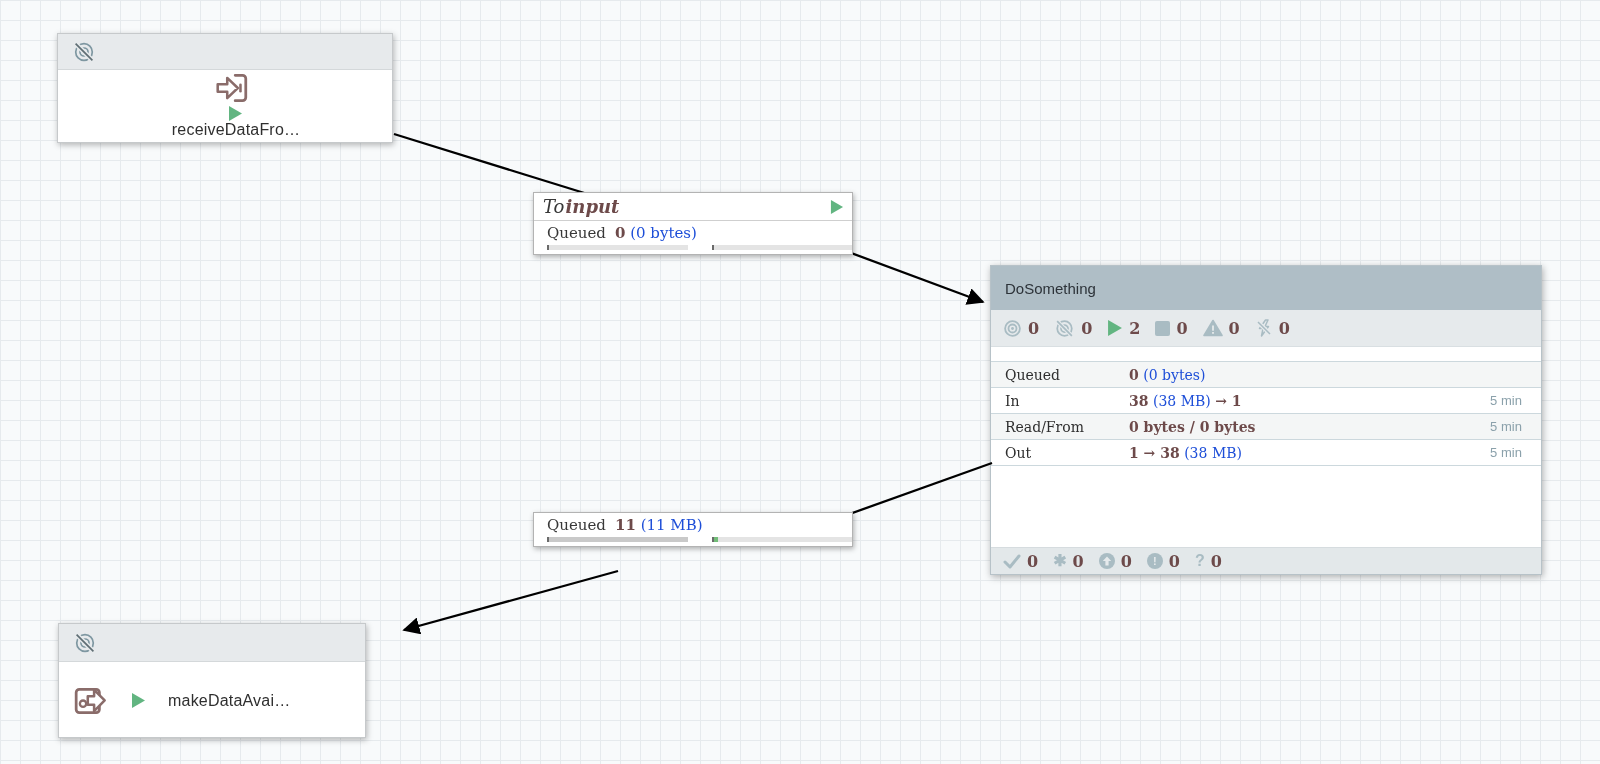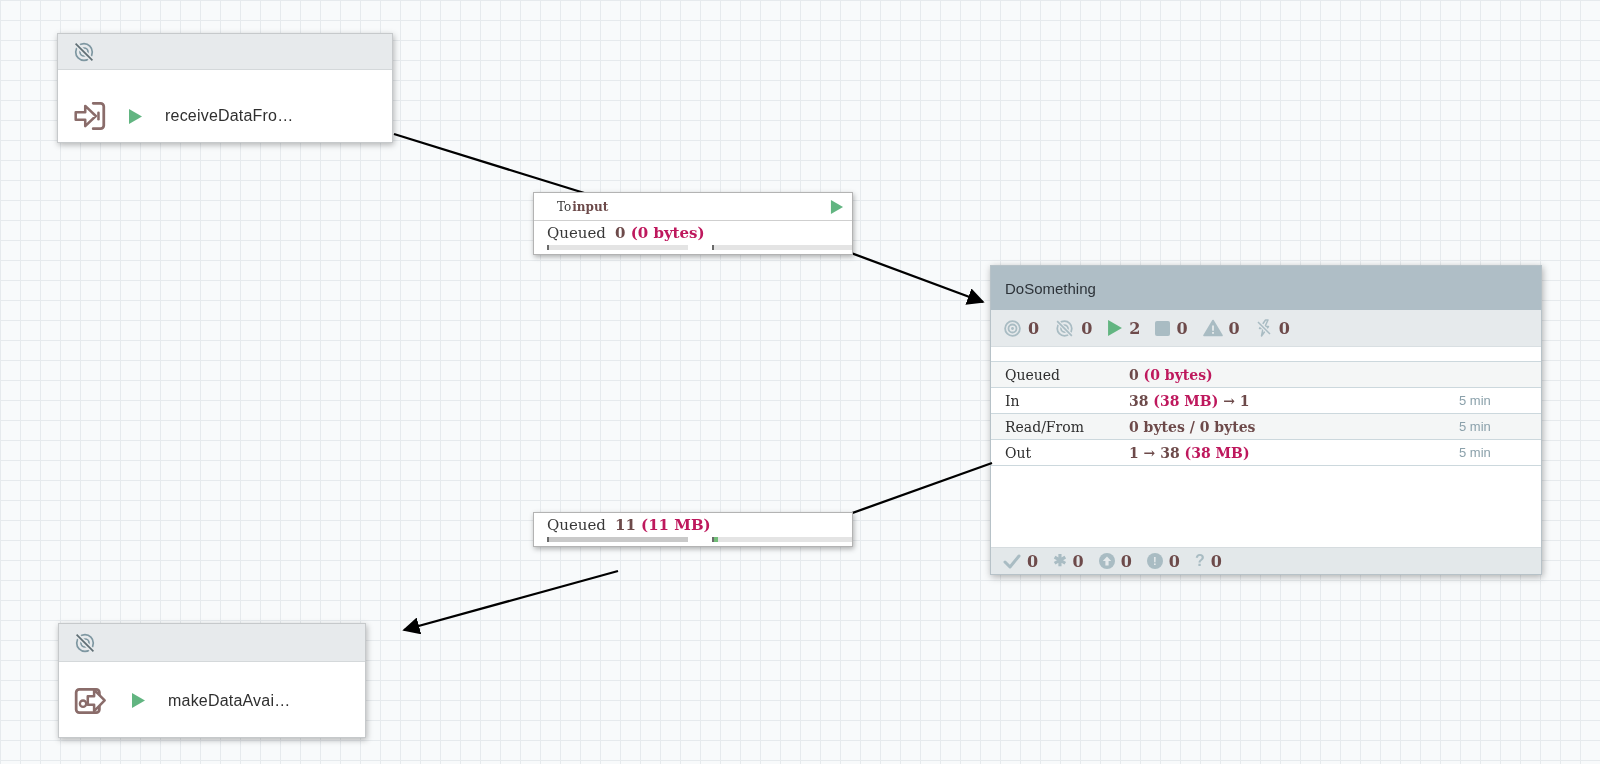--- a/index.html
+++ b/index.html
@@ -54,41 +54,41 @@
   .pg-row{
     height:25px;display:flex;align-items:center;
     font-family:"DejaVu Serif",serif;font-size:14px;
     border-top:1px solid #ccd8dd;
   }
   .pg-row:last-child{border-bottom:1px solid #ccd8dd;}
   .pg-row.odd{background:#f4f6f6;}
   .pg-row .rlabel{width:124px;padding-left:14px;color:#2e2e2e;flex:none;}
   .pg-row .rvalue{flex:1;}
   .pg-row .rtime{
-    width:70px;text-align:left;padding-right:12px;flex:none;
+    width:70px;text-align:center;flex:none;
     font-family:"Liberation Sans",sans-serif;font-size:13px;color:#8ba1ab;
   }
   .seg-b{font-weight:bold;color:#6d4a4a;}
-  .seg{color:#be185d;font-weight:bold;}
+  .seg{color:#1d4ed8;}
   .pg-footer{
     position:absolute;left:0;right:0;bottom:0;height:26px;
     background:#e3e8ea;display:flex;align-items:center;padding-left:12px;
     border-top:1px solid #d6dcdf;
   }
   .glyph-icon{font-size:16px;font-weight:bold;color:#a9bcc3;line-height:1;}
 
   
   .conn{
     background:#fff;border:1px solid #b3b3b3;
     box-shadow:1px 2px 5px rgba(0,0,0,.3);
     box-sizing:border-box;font-family:"DejaVu Serif",serif;
   }
   .conn-row1{
-    height:27px;display:flex;align-items:center;padding-left:23px;
-    border-bottom:1px solid #cfcfcf;font-size:12px;color:#383838;
+    height:27px;display:flex;align-items:center;padding-left:9px;
+    border-bottom:1px solid #cfcfcf;font-size:18px;color:#383838;font-style:italic;
   }
   .conn-port{font-weight:bold;color:#6d4a4a;margin-left:1px;}
   .conn-row1 .run{margin-left:auto;margin-right:8px;}
   .conn-row2{
     height:23px;display:flex;align-items:center;padding-left:13px;
     font-size:15px;color:#383838;
   }
   .conn-row2 .q{margin-right:9px;}
   .bars{display:flex;gap:24px;margin:1px 0 4px 13px;}
   .bar{flex:1;height:5px;background:#e4e4e4;border-left:2px solid #6a6a6a;overflow:hidden;}
@@ -108,21 +108,21 @@
 
   <div class="port abs" style="left:57px;top:33px;width:336px;height:110px;">
     <div class="port-header" style="height:35px;">
       <svg width="24" height="24" viewBox="0 0 24 24">
         <circle cx="12" cy="12" r="8.3" fill="none" stroke="#7e97a1" stroke-width="1.7"></circle>
         <circle cx="12" cy="12" r="4" fill="none" stroke="#7e97a1" stroke-width="1.7"></circle>
         <line x1="3" y1="3" x2="21" y2="21" stroke="#e7eaec" stroke-width="4.6"></line>
         <line x1="3.6" y1="3.6" x2="20.4" y2="20.4" stroke="#5f6e74" stroke-width="1.7"></line>
       </svg>
     </div>
-    <div class="port-body" style="height:92px;">
+    <div class="port-body" style="height:92px;flex-direction:column;">
       <svg class="picon" width="36" height="36" viewBox="0 0 34 34">
         <path d="M20,5 h7 a3,3 0 0 1 3,3 v18 a3,3 0 0 1 -3,3 h-7" fill="none" stroke="#8a6c6a" stroke-width="2.6" stroke-linecap="round"></path>
         <path d="M25,14 v6" fill="none" stroke="#8a6c6a" stroke-width="2.4" stroke-linecap="round"></path>
         <path d="M3.5,13.5 h9 v-6 l10,9.5 -10,9.5 v-6 h-9 z" fill="none" stroke="#8a6c6a" stroke-width="2.4" stroke-linejoin="round"></path>
       </svg>
       <svg class="run" width="15" height="15" viewBox="0 0 15 15">
         <polygon points="1,0 14,7.5 1,15" fill="#62b581"></polygon>
       </svg>
       <span class="port-name">receiveDataFro…</span>
     </div>

